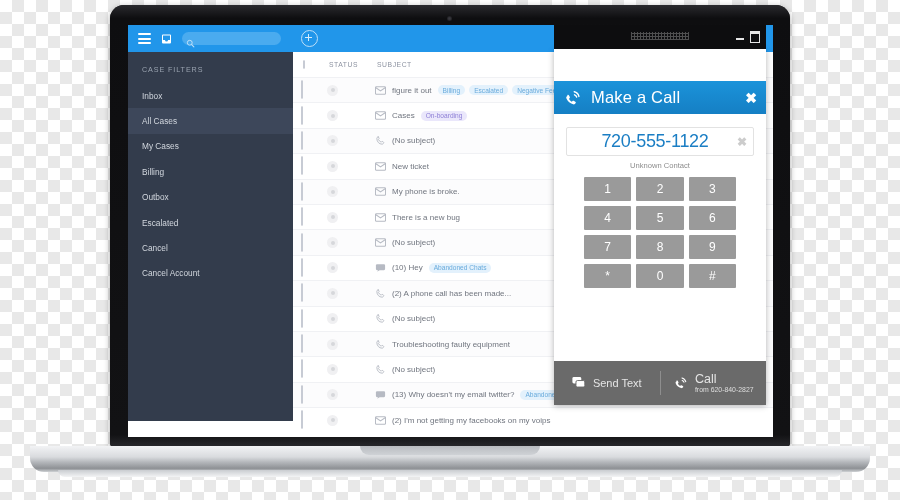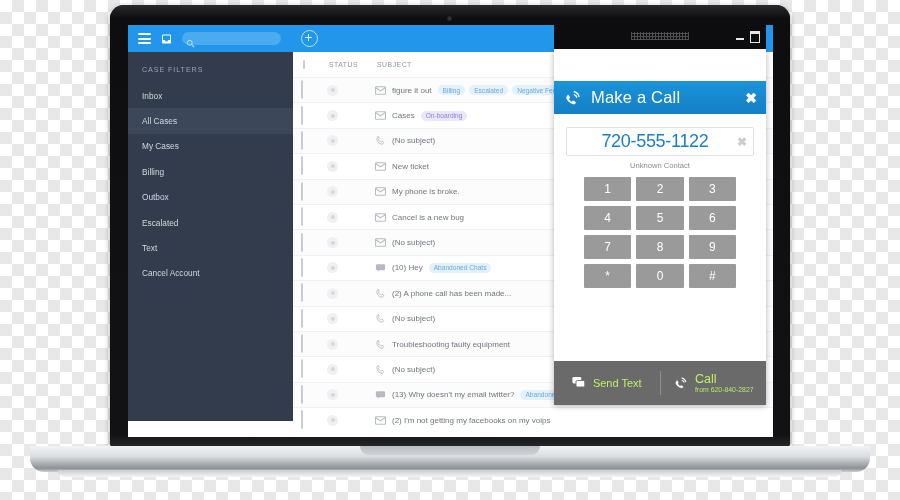--- a/index.html
+++ b/index.html
@@ -165,21 +165,21 @@
   .num{flex:1;text-align:center;font-size:18px;color:#1b7ec4;letter-spacing:-.3px;}
   .num-clear{font-size:12px;color:#cccccc;font-weight:bold;}
   .unknown{text-align:center;font-size:7.6px;color:#8d8d8d;margin-top:5px;}
   .keypad{margin:7px auto 0;width:152px;display:grid;grid-template-columns:repeat(3,1fr);gap:5px;}
   .key{
     height:24px;background:#9a9a9a;color:#fff;display:flex;align-items:center;justify-content:center;
     font-size:12px;border-radius:1px;
   }
   .dialer-foot{
     position:absolute;left:0;bottom:0;width:100%;height:44px;background:#6a6a6a;
-    display:flex;align-items:center;color:#bef264;
+    display:flex;align-items:center;color:#e5e5e5;
   }
   .foot-btn{flex:1;display:flex;align-items:center;justify-content:center;gap:6px;}
   .foot-div{width:1px;height:24px;background:#8e8e8e;}
   .send-label{font-size:11px;}
   .call-label{font-size:12.5px;line-height:1.05;}
   .call-sub{font-size:6.9px;opacity:.92;}
 </style>
 </head>
 <body>
 
@@ -245,21 +245,21 @@
             <span>Billing</span>
           </div>
           <div class="sb-item">
             <span>Outbox</span>
           </div>
           <div class="sb-item">
             <span>Escalated</span>
             <span class="badge">62</span>
           </div>
           <div class="sb-item">
-            <span>Text</span>
+            <span>Cancel</span>
             <span class="badge">62</span>
           </div>
           <div class="sb-item">
             <span>Cancel Account</span>
             <span class="badge">62</span>
           </div>
         </div>
     </div>
 
     <div class="main">
@@ -371,21 +371,21 @@
                 <i></i>
               </span>
             </span>
             <span class="row-body">
               <span class="type-ic">
                 <svg width="11" height="9" viewBox="0 0 24 18">
                   <rect x="1" y="1" width="22" height="16" rx="2" fill="none" stroke="#b6bac3" stroke-width="2.2"></rect>
                   <path d="M2 3l10 7 10-7" fill="none" stroke="#b6bac3" stroke-width="2.2"></path>
                 </svg>
               </span>
-              <span class="subj">Cancel is a new bug</span>
+              <span class="subj">There is a new bug</span>
               <span class="tags"></span>
             </span>
           </div>
           <div class="row">
             <span class="col-chk"><span class="chk"></span></span>
             <span class="col-status">
               <span class="status-dot">
                 <i></i>
               </span>
             </span>

